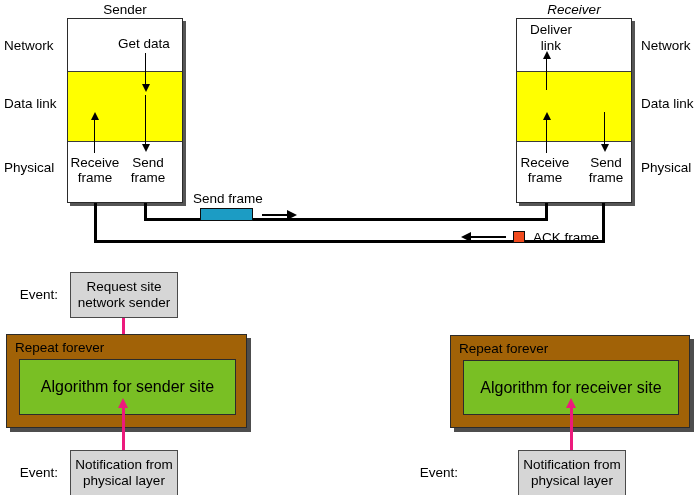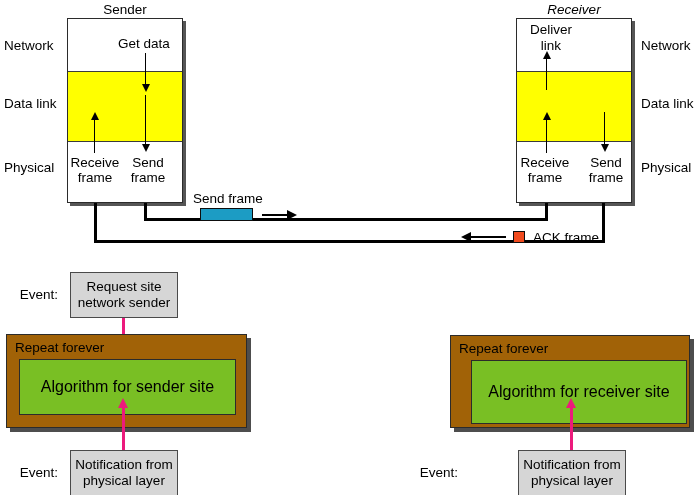--- a/index.html
+++ b/index.html
@@ -306,21 +306,21 @@
     </div>
 
   <div class="lbl r" style="left:10px; top:465px; width:48px;">Event:</div>
   <div class="eventbox" style="left:70px; top:450px;">
     <span>Notification from</span>
     <span>physical layer</span>
   </div>
 
   <div class="repeatbox" style="left:450px; top:335px; width:240px; height:93px;">
     <span class="rf-label">Repeat forever</span>
-    <div class="algobox" style="left:12px; top:24px; width:216px; height:64px;margin-left:8px;">
+    <div class="algobox" style="left:12px; top:24px; width:216px; height:55px;">
       <span>Algorithm for receiver site</span>
     </div>
   </div>
 
   <div class="parrow up" style="left:570px; top:407px; height:48px;">
       <span class="head"></span>
     </div>
 
   <div class="lbl r" style="left:410px; top:465px; width:48px;">Event:</div>
   <div class="eventbox" style="left:518px; top:450px;">

